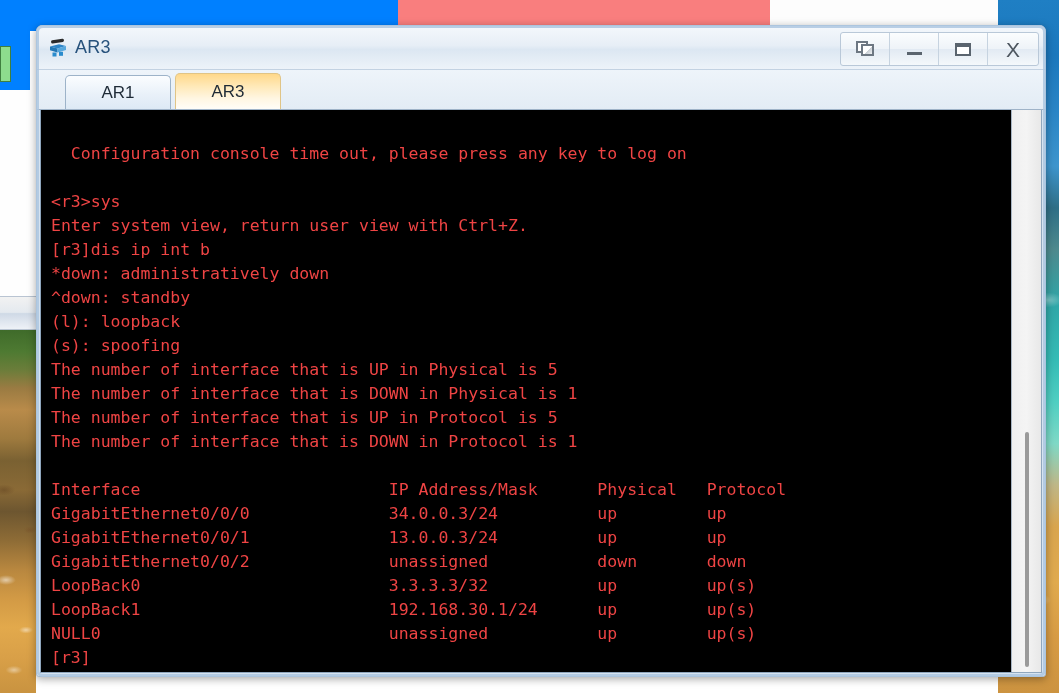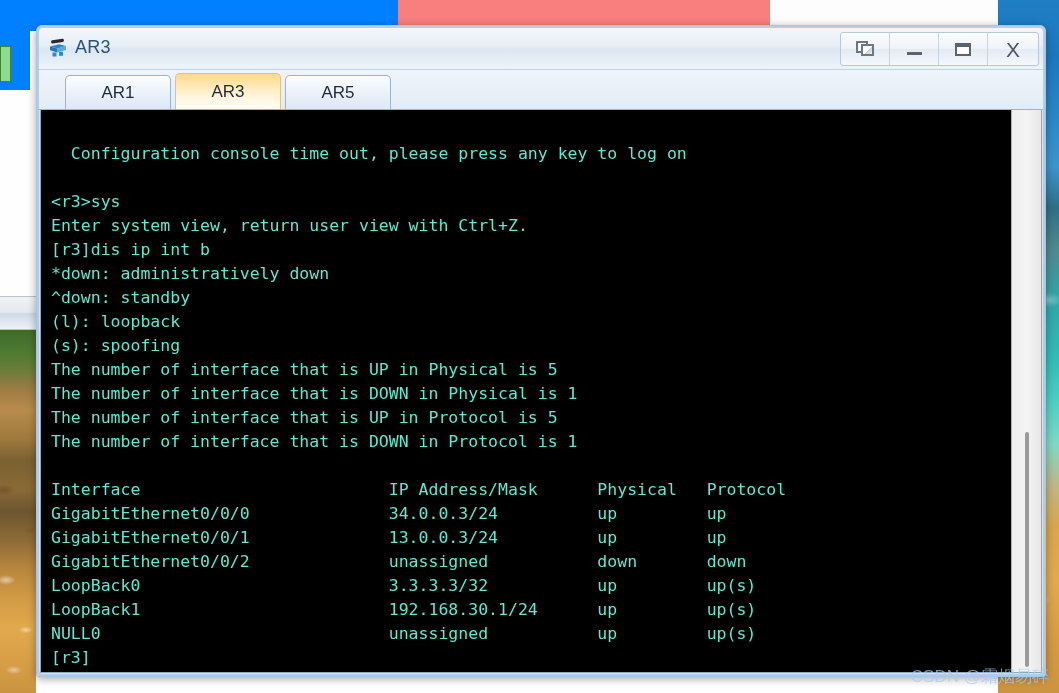--- a/index.html
+++ b/index.html
@@ -264,21 +264,21 @@
     background: #000;
     border: 1px solid #8fa6bd;
     border-top: none;
     margin: 0 3px 3px 3px;
     box-sizing: border-box;
     overflow: hidden;
   }
   .console {
     flex: 1 1 auto;
     background: #000000;
-    color: #5eead4;
+    color: #ef4444;
     font-family: "DejaVu Sans Mono", "Liberation Mono", monospace;
     font-size: 16.5px;
     line-height: 24px;
     padding: 8px 0 16px 10px;
     white-space: pre;
     overflow: hidden;
     letter-spacing: 0px;
     box-sizing: border-box;
   }
   .console .line { display: block; height: 24px; }
@@ -360,30 +360,26 @@
       </div>
     </div>
 
     <div class="tabstrip">
       <div class="tab">
           <span>AR1</span>
         </div>
       <div class="tab active">
           <span>AR3</span>
         </div>
-      <div class="tab">
-          <span>AR5</span>
-        </div>
     </div>
 
     <div class="console-wrap">
       <div class="console" id="console-output"><span class="blank"></span><span class="line">  Configuration console time out, please press any key to log on</span><span class="blank"></span><span class="line">&lt;r3&gt;sys</span><span class="line">Enter system view, return user view with Ctrl+Z.</span><span class="line">[r3]dis ip int b</span><span class="line">*down: administratively down</span><span class="line">^down: standby</span><span class="line">(l): loopback</span><span class="line">(s): spoofing</span><span class="line">The number of interface that is UP in Physical is 5</span><span class="line">The number of interface that is DOWN in Physical is 1</span><span class="line">The number of interface that is UP in Protocol is 5</span><span class="line">The number of interface that is DOWN in Protocol is 1</span><span class="blank"></span><span class="line">Interface                         IP Address/Mask      Physical   Protocol</span><span class="line">GigabitEthernet0/0/0              34.0.0.3/24          up         up</span><span class="line">GigabitEthernet0/0/1              13.0.0.3/24          up         up</span><span class="line">GigabitEthernet0/0/2              unassigned           down       down</span><span class="line">LoopBack0                         3.3.3.3/32           up         up(s)</span><span class="line">LoopBack1                         192.168.30.1/24      up         up(s)</span><span class="line">NULL0                             unassigned           up         up(s)</span><span class="line">[r3]</span></div>
       <div class="scrollbar">
         <div class="scroll-thumb"></div>
       </div>
     </div>
 
   </div>
   <div class="window-inner-frame"></div>
 
-  <div class="watermark">CSDN @霜烟易碎</div>
 
 </div>
 
 </body></html>

